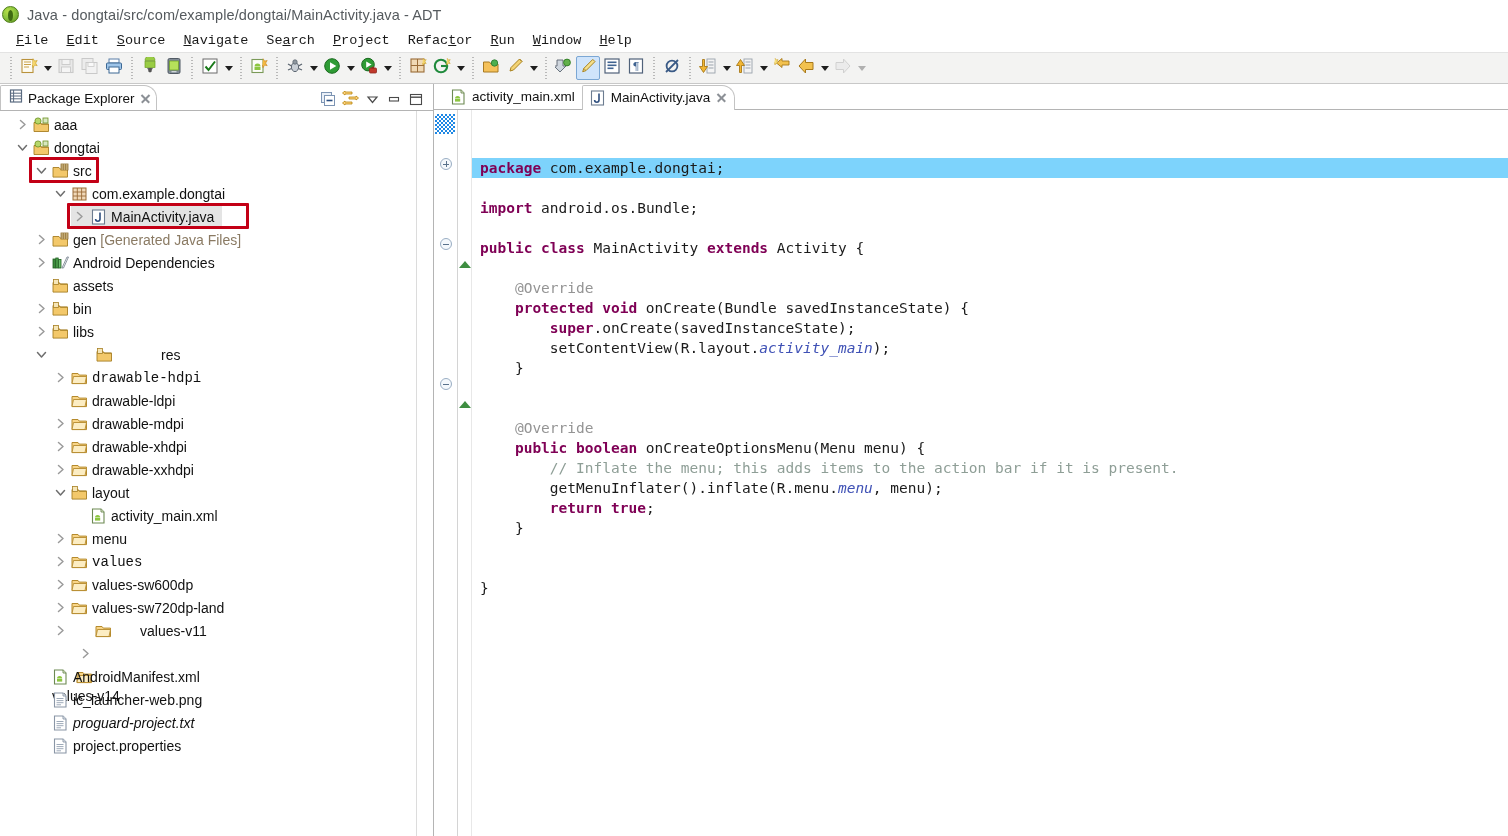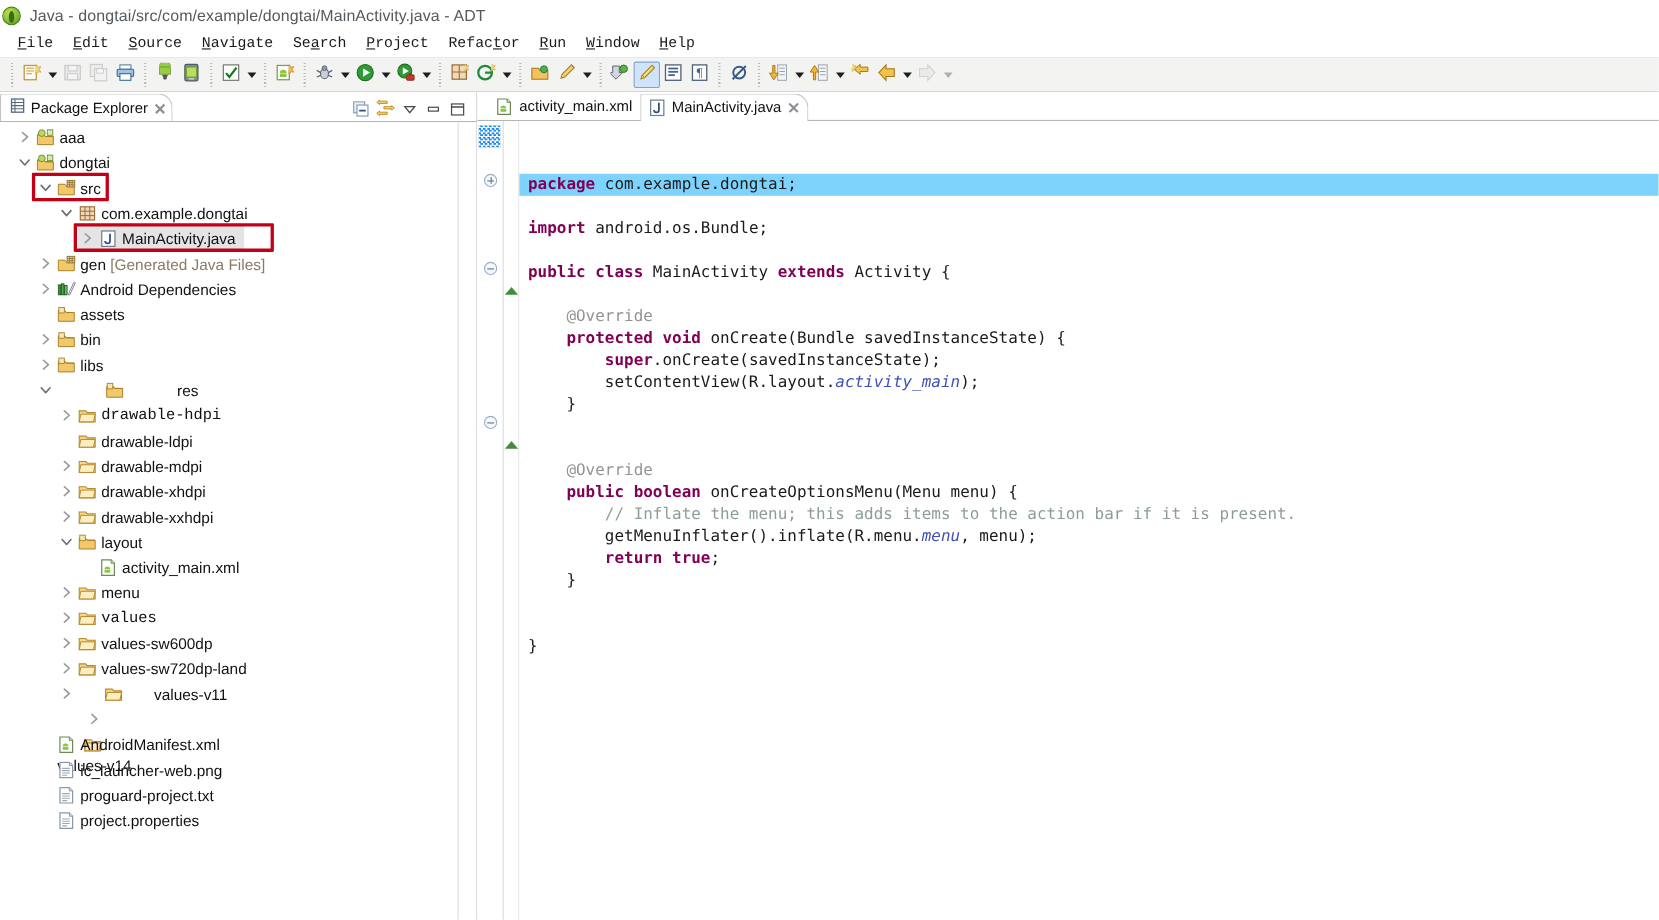--- a/index.html
+++ b/index.html
@@ -1058,21 +1058,21 @@
                   <line x1="3.5" y1="6.5" x2="10.5" y2="6.5" stroke="#9eaab9"></line>
                   <line x1="3.5" y1="8.6" x2="10.5" y2="8.6" stroke="#9eaab9"></line>
                   <line x1="3.5" y1="10.7" x2="10.5" y2="10.7" stroke="#9eaab9"></line>
                   <line x1="3.5" y1="12.8" x2="8" y2="12.8" stroke="#9eaab9"></line>
                 </svg>
               </span>
               <span class="tlabel">ic_launcher-web.png</span>
             </div>
           </div>
           <div class="trow">
-            <div class="tw" style="margin-left: 33px;">
+            <div class="tw" style="margin-left: 33px; font-style: italic;">
               <span class="chev"></span>
               <span class="ticon">
                 <svg width="15" height="16" viewBox="0 0 15 16">
                   <path d="M1.5 1 h8.5 l3 3 v11 h-11.5z" fill="#ffffff" stroke="#8a96a6" stroke-width="1.1"></path>
                   <path d="M10 1 v3 h3" fill="#e2e7ee" stroke="#8a96a6" stroke-width=".9"></path>
                   <line x1="3.5" y1="6.5" x2="10.5" y2="6.5" stroke="#9eaab9"></line>
                   <line x1="3.5" y1="8.6" x2="10.5" y2="8.6" stroke="#9eaab9"></line>
                   <line x1="3.5" y1="10.7" x2="10.5" y2="10.7" stroke="#9eaab9"></line>
                   <line x1="3.5" y1="12.8" x2="8" y2="12.8" stroke="#9eaab9"></line>
                 </svg>

